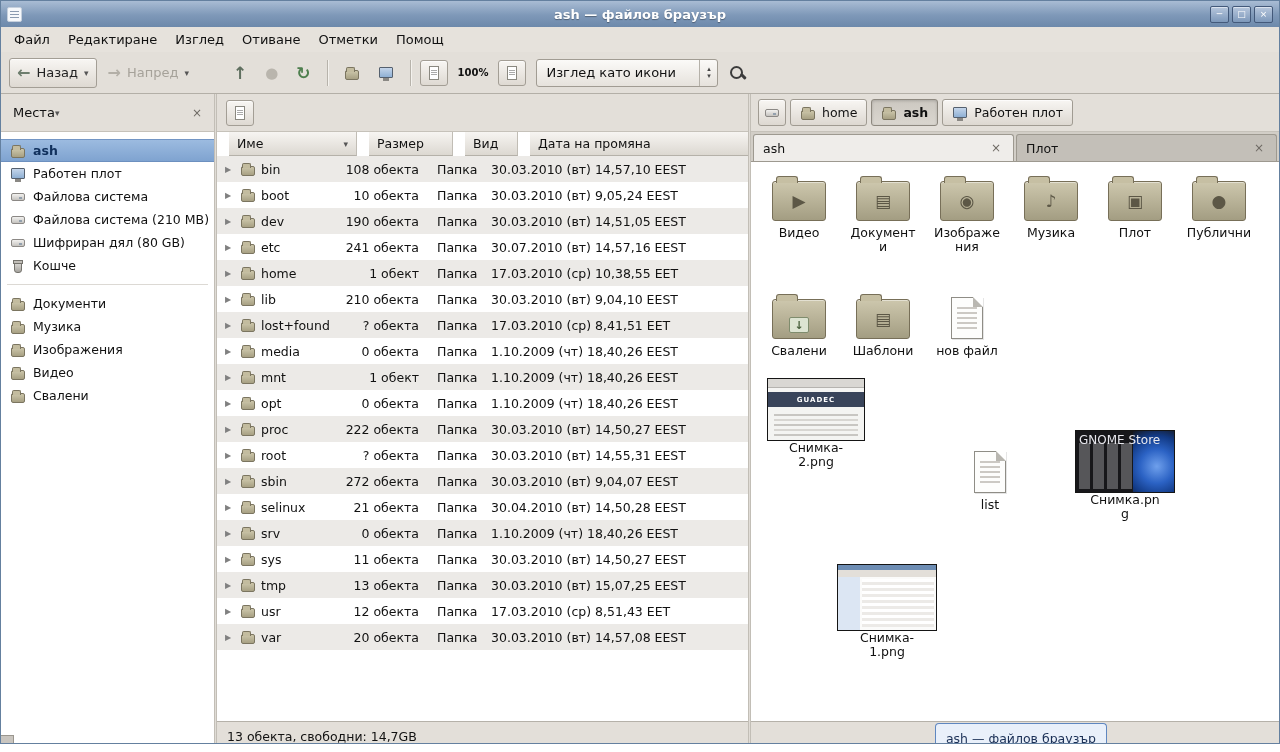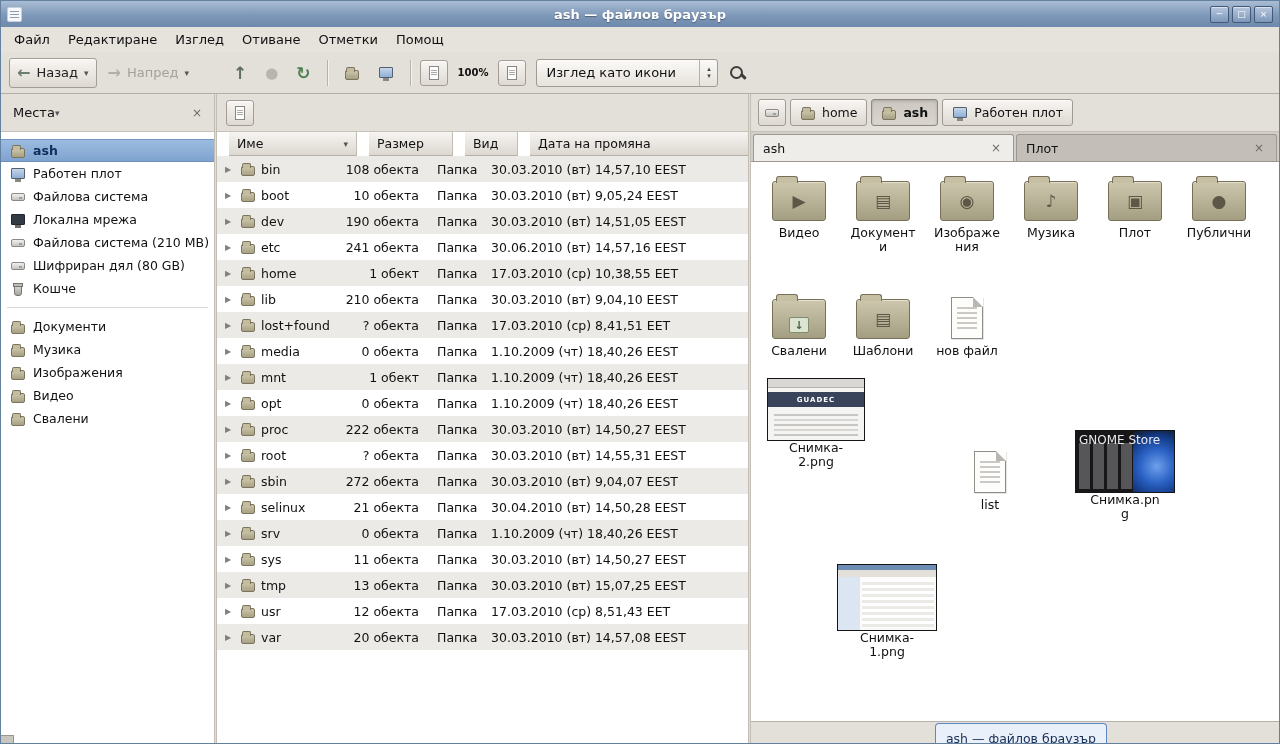--- a/index.html
+++ b/index.html
@@ -237,24 +237,20 @@
   </div>
           <div class="side-item">
     <span class="ic ic-desktop"></span>
     <span class="side-label">Работен плот</span>
   </div>
           <div class="side-item">
     <span class="ic ic-drive"></span>
     <span class="side-label">Файлова система</span>
   </div>
           <div class="side-item">
-    <span class="ic ic-network"></span>
-    <span class="side-label">Локална мрежа</span>
-  </div>
-          <div class="side-item">
     <span class="ic ic-drive"></span>
     <span class="side-label">Файлова система (210 MB)</span>
   </div>
           <div class="side-item">
     <span class="ic ic-drive"></span>
     <span class="side-label">Шифриран дял (80 GB)</span>
   </div>
           <div class="side-item">
     <span class="ic ic-trash"></span>
     <span class="side-label">Кошче</span>
@@ -338,21 +334,21 @@
     <div class="c-date rdate">30.03.2010 (вт) 14,51,05 EEST</div>
   </div>
           <div class="frow">
     <div class="c-name">
       <span class="expander">▶</span>
       <span class="ic ic-folder"></span>
       <span class="rname">etc</span>
     </div>
     <div class="c-size rsize">241 обекта</div>
     <div class="c-type rtype">Папка</div>
-    <div class="c-date rdate">30.06.2010 (вт) 14,57,16 EEST</div>
+    <div class="c-date rdate">30.07.2010 (вт) 14,57,16 EEST</div>
   </div>
           <div class="frow odd">
     <div class="c-name">
       <span class="expander">▶</span>
       <span class="ic ic-folder"></span>
       <span class="rname">home</span>
     </div>
     <div class="c-size rsize">1 обект</div>
     <div class="c-type rtype">Папка</div>
     <div class="c-date rdate">17.03.2010 (ср) 10,38,55 EET</div>
@@ -490,20 +486,23 @@
           <div class="frow odd">
     <div class="c-name">
       <span class="expander">▶</span>
       <span class="ic ic-folder"></span>
       <span class="rname">var</span>
     </div>
     <div class="c-size rsize">20 обекта</div>
     <div class="c-type rtype">Папка</div>
     <div class="c-date rdate">30.03.2010 (вт) 14,57,08 EEST</div>
   </div>
+        </div>
+      <div id="status">
+          <span>13 обекта, свободни: 14,7GB</span>
         </div>
     </div>
 
     <div class="vsplit"></div>
 
     <div id="iconpane">
       <div id="pathbar-row">
         <div class="pbtn icon-only">
             <span class="ic ic-drive"></span>
           </div>

